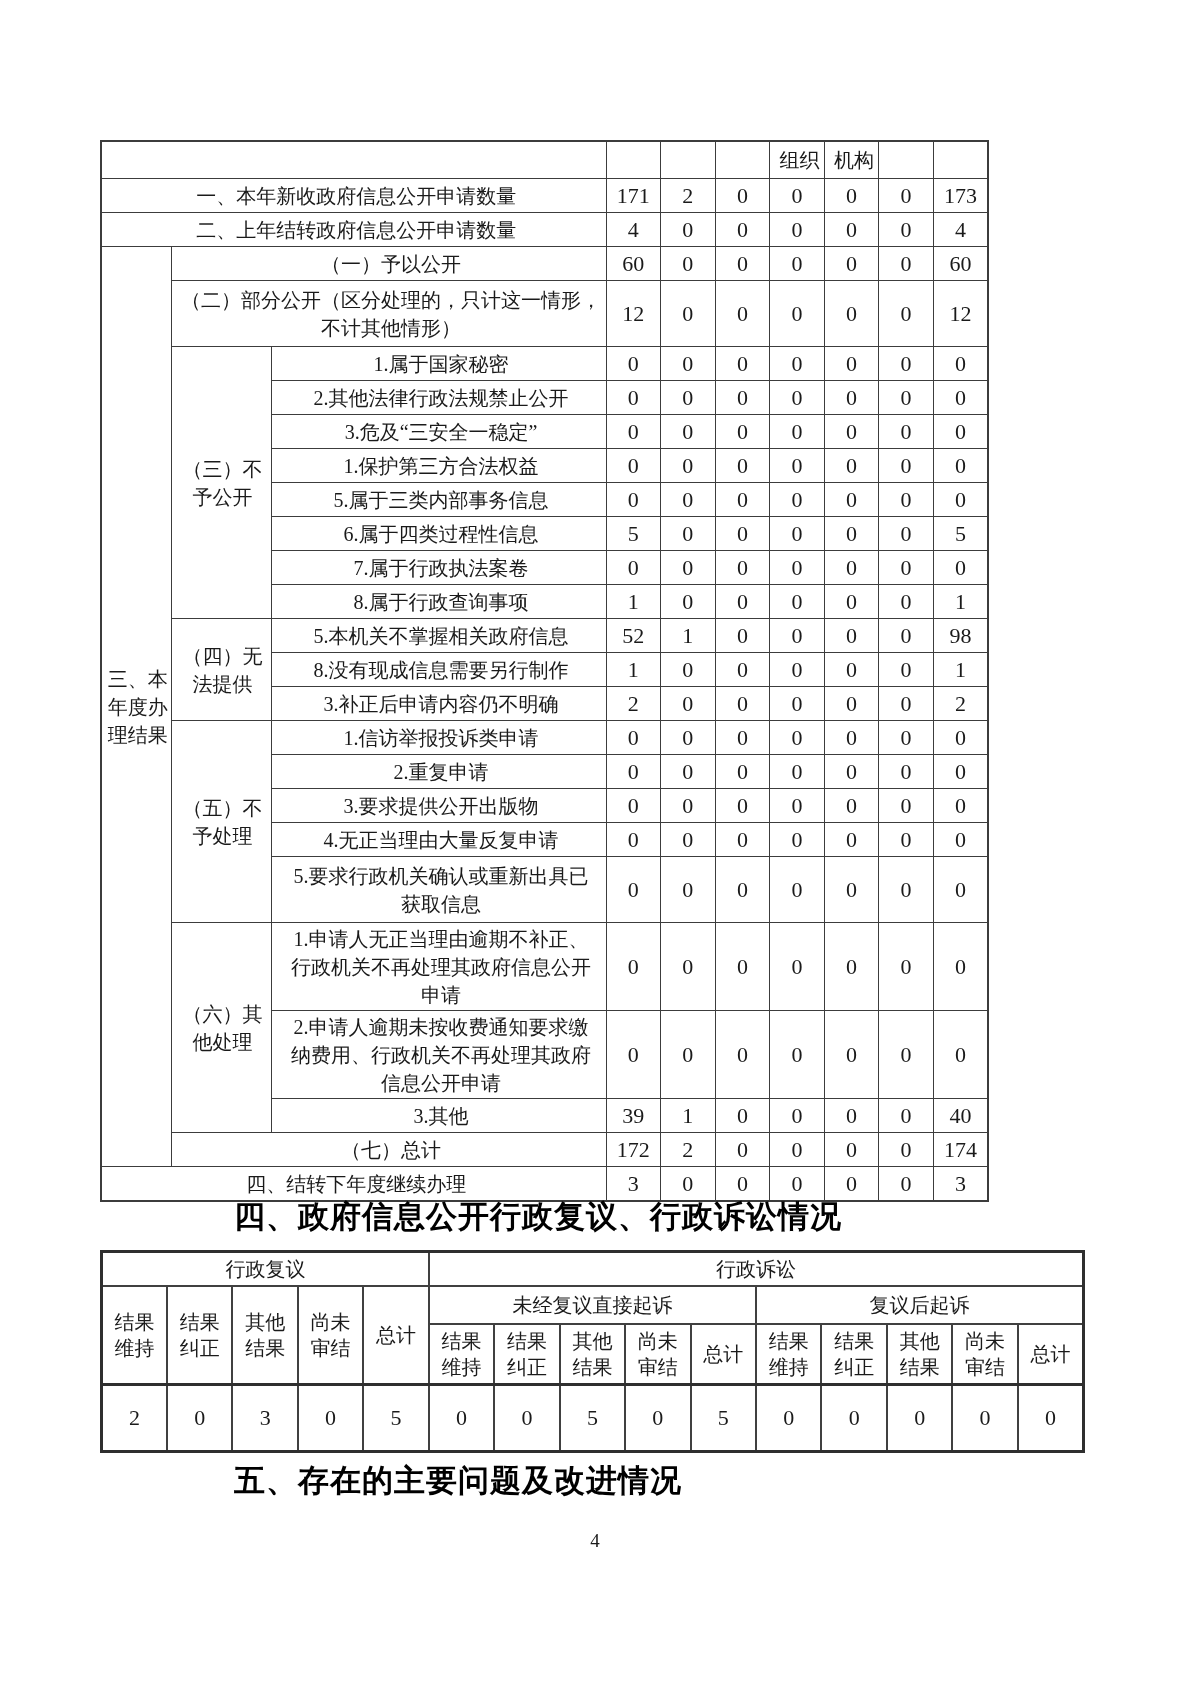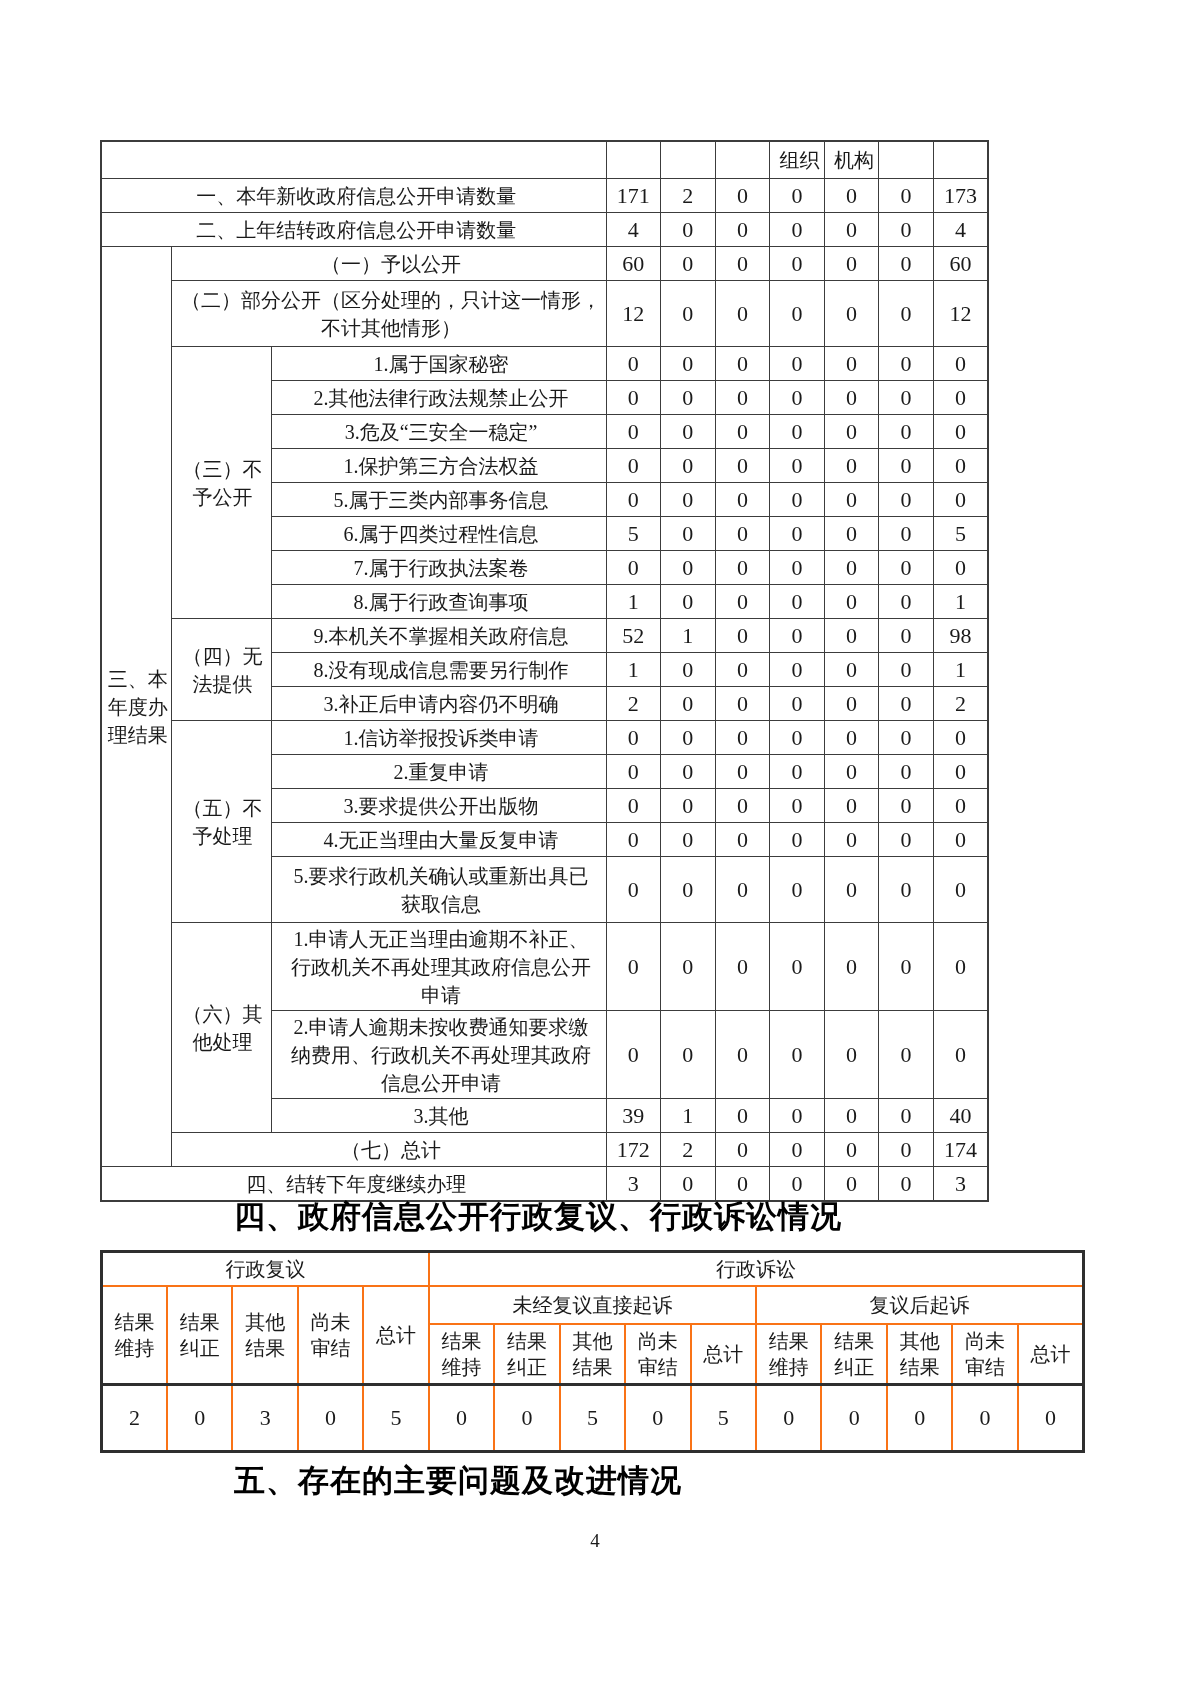--- a/index.html
+++ b/index.html
@@ -48,21 +48,21 @@
   .h4{top:1196px;}
   .h5{top:1460px;}
 
   
   table.t2{
     position:absolute;left:100px;top:1250px;width:985px;
     border-collapse:collapse;table-layout:fixed;
     border:3px solid #2f2f2f;
   }
   table.t2 td{
-    border:2px solid #f97316;
+    border:2px solid #404040;
     padding:1px 2px;
     text-align:center;vertical-align:middle;
     overflow:hidden;
   }
   .t2 .hdr{font-size:20px;line-height:26px;}
   .t2 .num{font-size:22px;}
   .t2 .t2r1{height:30px;}
   .t2 .t2r2{height:34px;}
   .t2 .t2r3{height:56px;}
   .t2 .t2rv{height:62px;border-top:3px solid #2f2f2f;}
@@ -224,21 +224,21 @@
           <td class="num">0</td>
           <td class="num">0</td>
           <td class="num">0</td>
           <td class="num">0</td>
           <td class="num">0</td>
           <td class="num">1</td>
         </tr>
         <tr>
           <td class="lab grp" rowspan="3">（四）无
 法提供</td>
-          <td class="lab rh1">9.本机关不掌握相关政府信息</td>
+          <td class="lab rh1">5.本机关不掌握相关政府信息</td>
           <td class="num">52</td>
           <td class="num">1</td>
           <td class="num">0</td>
           <td class="num">0</td>
           <td class="num">0</td>
           <td class="num">0</td>
           <td class="num">98</td>
         </tr>
         <tr>
           <td class="lab rh1">8.没有现成信息需要另行制作</td>

